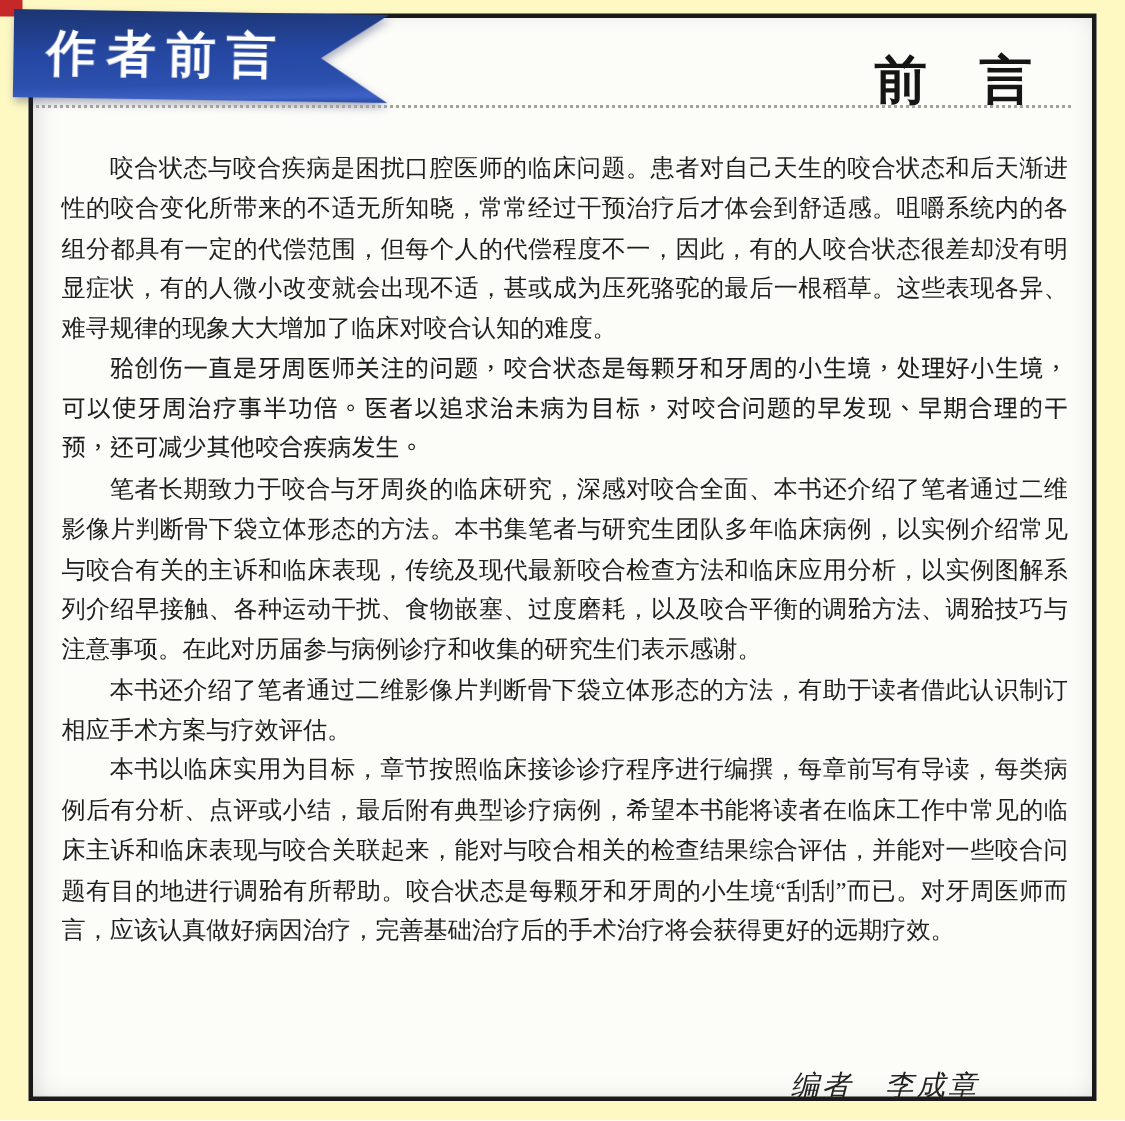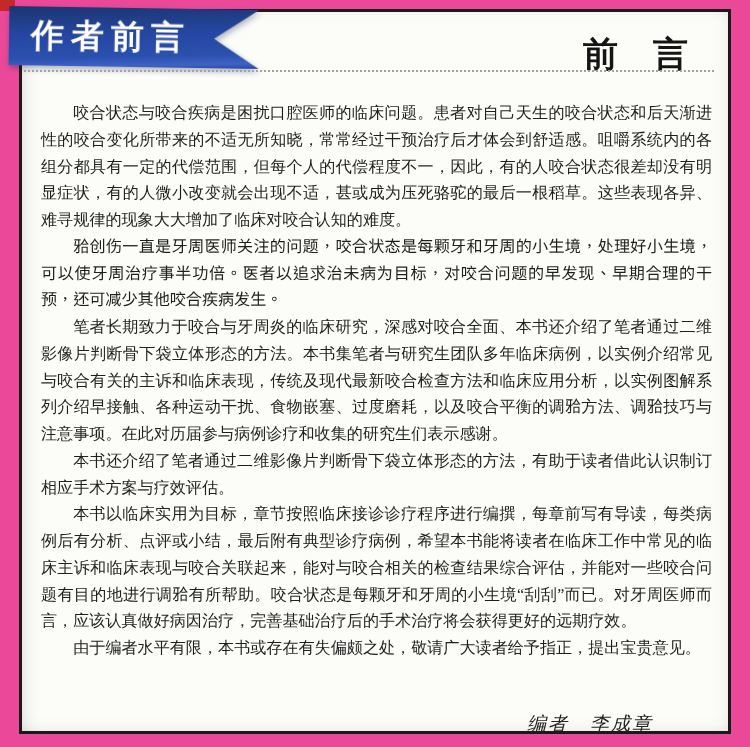--- a/index.html
+++ b/index.html
@@ -1,18 +1,18 @@
 <!DOCTYPE html>
 <html style="--ribbon-blue-top: #1c3570; --ribbon-blue-mid: #2547a2; --ribbon-blue-sheen: #3e63c6; --corner-red: #c62828; --frame-border: #1a1a1a; --body-text: #1f1f1f;"><head>
 <meta charset="utf-8">
 <style>
   html,body { margin:0; padding:0; background:#ffffff; }
   .canvas {
     position:relative; width:750px; height:747px;
-    background:#ec4899; overflow:hidden;
+    background:#fef9c3; overflow:hidden;
     font-family:"Liberation Serif","DejaVu Serif",serif;
   }
   .corner-mark {
     position:absolute; left:0; top:0; width:15px; height:11px;
     background:var(--corner-red,#c62828);
   }
   .frame {
     position:absolute; left:19px; top:9px; width:712px; height:725px;
     box-sizing:border-box;
     border:3px solid var(--frame-border,#1a1a1a);
@@ -91,19 +91,18 @@
   <h1 class="title">前　言</h1>
 
   <div class="divider"></div>
 
   <div class="body-text">
     <p>咬合状态与咬合疾病是困扰口腔医师的临床问题。患者对自己天生的咬合状态和后天渐进性的咬合变化所带来的不适无所知晓，常常经过干预治疗后才体会到舒适感。咀嚼系统内的各组分都具有一定的代偿范围，但每个人的代偿程度不一，因此，有的人咬合状态很差却没有明显症状，有的人微小改变就会出现不适，甚或成为压死骆驼的最后一根稻草。这些表现各异、难寻规律的现象大大增加了临床对咬合认知的难度。</p>
     <p>𬌗创伤一直是牙周医师关注的问题，咬合状态是每颗牙和牙周的小生境，处理好小生境，可以使牙周治疗事半功倍。医者以追求治未病为目标，对咬合问题的早发现、早期合理的干预，还可减少其他咬合疾病发生。</p>
     <p>笔者长期致力于咬合与牙周炎的临床研究，深感对咬合全面、本书还介绍了笔者通过二维影像片判断骨下袋立体形态的方法。本书集笔者与研究生团队多年临床病例，以实例介绍常见与咬合有关的主诉和临床表现，传统及现代最新咬合检查方法和临床应用分析，以实例图解系列介绍早接触、各种运动干扰、食物嵌塞、过度磨耗，以及咬合平衡的调𬌗方法、调𬌗技巧与注意事项。在此对历届参与病例诊疗和收集的研究生们表示感谢。</p>
     <p>本书还介绍了笔者通过二维影像片判断骨下袋立体形态的方法，有助于读者借此认识制订相应手术方案与疗效评估。</p>
     <p>本书以临床实用为目标，章节按照临床接诊诊疗程序进行编撰，每章前写有导读，每类病例后有分析、点评或小结，最后附有典型诊疗病例，希望本书能将读者在临床工作中常见的临床主诉和临床表现与咬合关联起来，能对与咬合相关的检查结果综合评估，并能对一些咬合问题有目的地进行调𬌗有所帮助。咬合状态是每颗牙和牙周的小生境“刮刮”而已。对牙周医师而言，应该认真做好病因治疗，完善基础治疗后的手术治疗将会获得更好的远期疗效。</p>
-    <p>由于编者水平有限，本书或存在有失偏颇之处，敬请广大读者给予指正，提出宝贵意见。</p>
   </div>
 
   <div class="sig-editor">编者　李成章</div>
 
 
 </div>
 
 </body></html>

